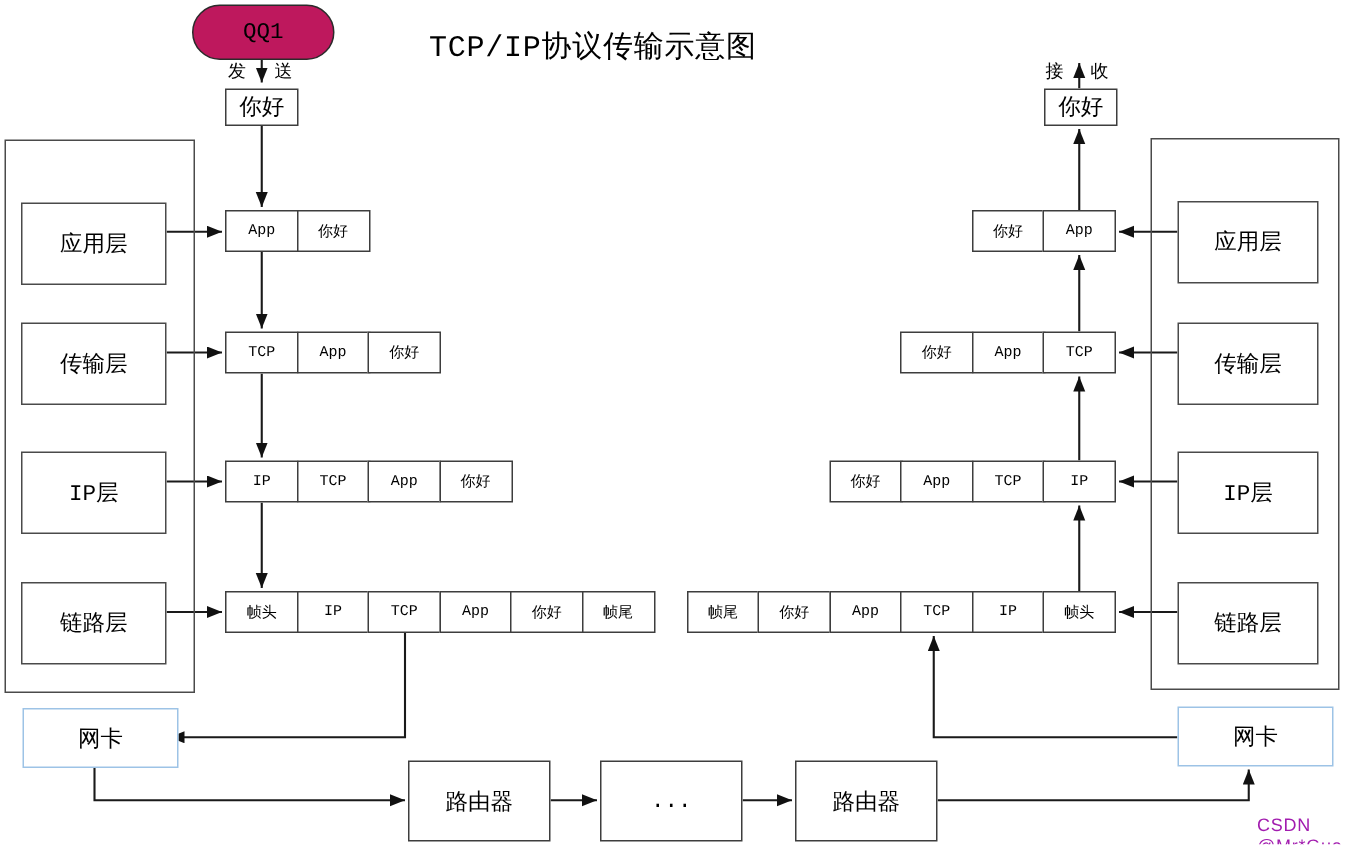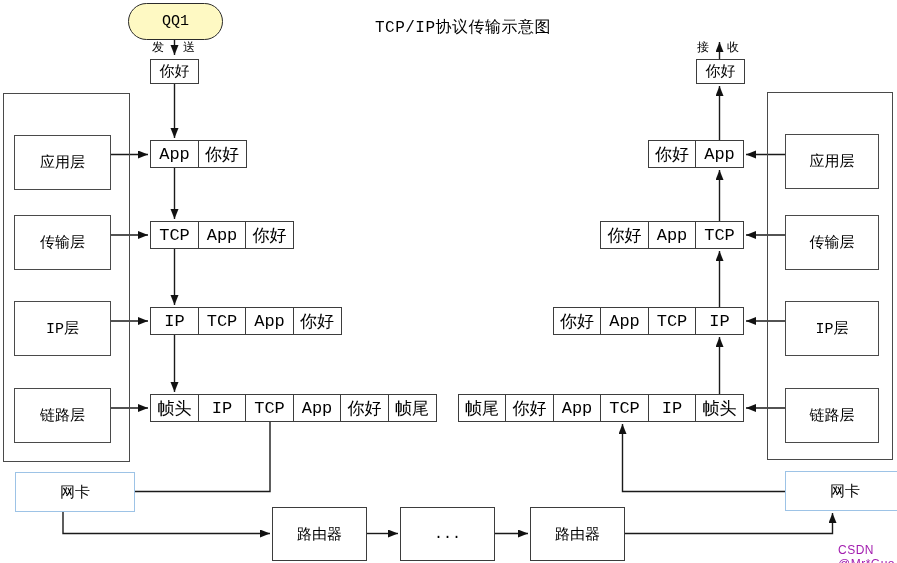--- a/index.html
+++ b/index.html
@@ -1,41 +1,41 @@
 <!DOCTYPE html>
 <html><head>
 <meta charset="utf-8">
 <style>
   html,body{margin:0;padding:0;background:#ffffff;}
   .stage{
     position:relative;width:897px;height:563px;background:#ffffff;overflow:hidden;
     font-family:"Liberation Mono","DejaVu Sans Mono",monospace;color:#000;
   }
   .title{
-    position:absolute;left:303px;top:17px;width:320px;text-align:center;
-    font-size:16px;letter-spacing:0.5px;
+    position:absolute;left:286px;top:17px;width:320px;text-align:left;
+    font-size:20px;letter-spacing:0.5px;
   }
   .ellipse{
     position:absolute;width:95px;height:37px;border:1.6px solid #2b2b2b;border-radius:19px;
-    display:flex;align-items:center;justify-content:center;font-size:15px;background:#fef9c3;
+    display:flex;align-items:center;justify-content:center;font-size:15px;background:#be185d;
     box-sizing:border-box;
   }
   .box{
     position:absolute;border:1.6px solid #4a4a4a;background:#fff;box-sizing:border-box;
     display:flex;align-items:center;justify-content:center;font-size:15px;
   }
   .msgbox{width:49px;height:25px;font-size:15px;border-color:#3d3d3d;}
   .outer{border-color:#4a4a4a;background:transparent;}
   .layerbox{width:97px;height:55px;font-size:15px;border-color:#4a4a4a;}
-  .nicbox{width:120px;height:40px;border:1.6px solid #9dc3e6;font-size:15px;}
+  .nicbox{width:104px;height:40px;border:1.6px solid #9dc3e6;font-size:15px;}
   .routerbox{width:95px;height:54px;font-size:15px;border-color:#3d3d3d;}
   .prow{position:absolute;display:flex;}
   .cell{
     width:49px;height:28px;border:1.5px solid #3d3d3d;margin-left:-1.5px;background:#fff;
-    display:flex;align-items:center;justify-content:center;font-size:17px;box-sizing:border-box;
+    display:flex;align-items:center;justify-content:center;font-size:10px;box-sizing:border-box;
     white-space:nowrap;
   }
   .cell:first-child{margin-left:0;}
   .minitag{position:absolute;font-size:12px;line-height:12px;}
   .watermark{
     position:absolute;left:838px;top:543px;font-size:12px;color:#a21caf;
     font-family:"Liberation Sans","DejaVu Sans",sans-serif;letter-spacing:0.5px;
   }
   svg.wires{position:absolute;left:0;top:0;pointer-events:none;}
 </style>

